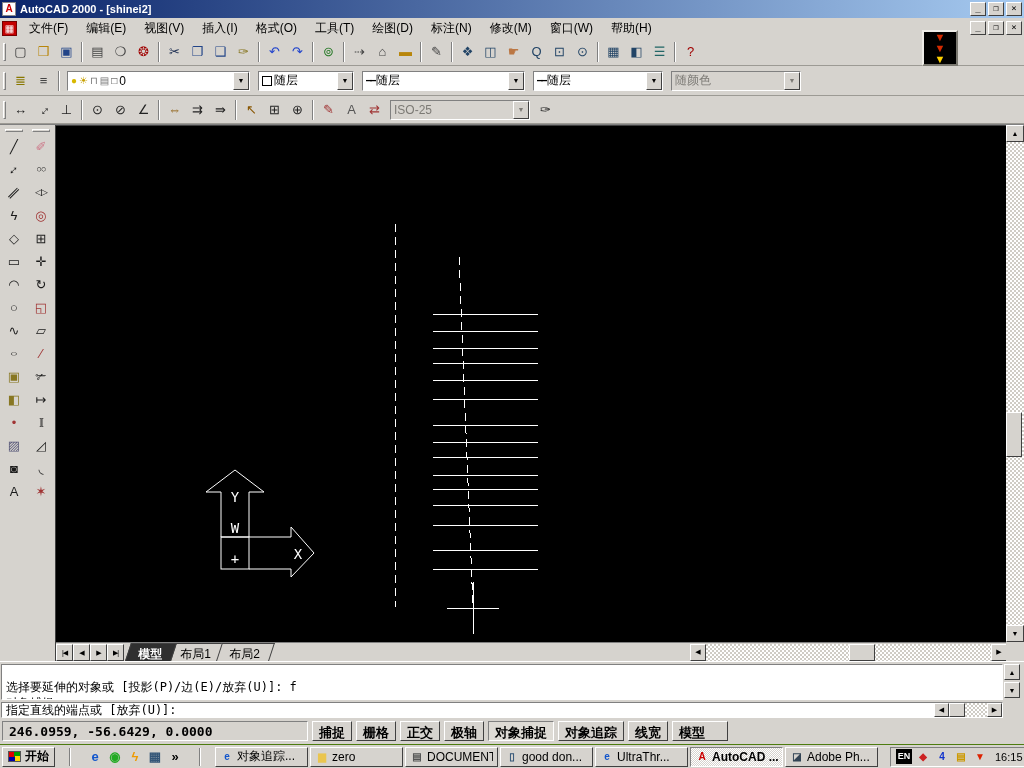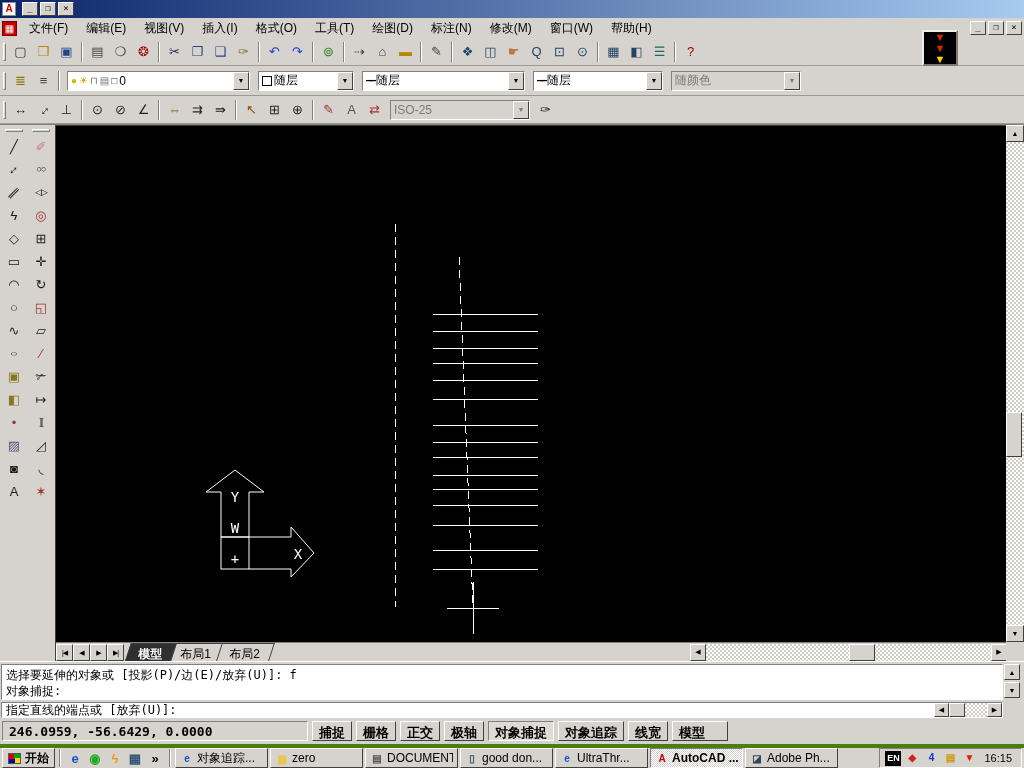--- a/index.html
+++ b/index.html
@@ -75,21 +75,21 @@
   .vtrack{flex:1;position:relative}
   .vthumb{position:absolute;top:270px;left:0;width:16px;height:45px;background:#d6d3ce;
     border:1px solid;border-color:#fff #404040 #404040 #fff}
   .corner{position:absolute;left:1006px;top:517px;width:18px;height:19px;background:#d6d3ce}
   .sbtn2{width:16px;height:16px;background:#d6d3ce;border:1px solid;border-color:#fff #404040 #404040 #fff;
     font-size:7px;display:inline-flex;align-items:center;justify-content:center;flex:0 0 auto}
 
   
   .cmd{position:absolute;top:661px;left:0;width:1024px;height:57px;background:#d6d3ce;border-top:1px solid #fff}
   .cmd-history{position:absolute;left:1px;top:2px;width:1002px;height:36px;background:#fff;
-    border:1px solid;border-color:#808080 #fff #fff #808080;padding:2px 4px;
+    border:1px solid;border-color:#808080 #fff #fff #808080;padding:14px 4px;
     font-family:"DejaVu Sans Mono",monospace;font-size:12px;line-height:16px;overflow:hidden}
   .cmd-vscroll{position:absolute;left:1004px;top:2px;width:18px;height:36px;display:flex;flex-direction:column;gap:2px}
   .cmd-input{position:absolute;left:1px;top:40px;width:1002px;height:16px;background:#fff;
     border:1px solid;border-color:#808080 #fff #fff #808080;padding:0 4px;
     font-family:"DejaVu Sans Mono",monospace;font-size:12px;line-height:14px;white-space:nowrap;overflow:hidden}
   .cmd-hscroll{position:absolute;left:934px;top:41px;width:68px;height:14px;display:flex}
   .cmd-hscroll .sbtn2{width:15px;height:14px}
   .cmd-hthumb{width:16px;height:14px;background:#d6d3ce;border:1px solid;border-color:#fff #404040 #404040 #fff}
 
   
@@ -97,21 +97,21 @@
     gap:4px;padding:0 2px;background:#d6d3ce}
   .coord{width:306px;height:20px;border:1px solid;border-color:#808080 #fff #fff #808080;
     padding:2px 6px;font-family:"DejaVu Sans Mono",monospace;font-size:13px;font-weight:bold;white-space:nowrap}
   .sbtn{height:20px;border:1px solid;border-color:#fff #404040 #404040 #fff;background:#d6d3ce;
     padding:2px 6px;font-size:13px;font-weight:bold;white-space:nowrap}
   .sbtn.pressed{border-color:#808080 #fff #fff #808080;background:#dedbd5}
   .sbtn.model{min-width:56px}
 
   
   .taskbar{position:absolute;top:744px;left:0;width:1024px;height:24px;background:#d6d3ce;
-    border-top:4px solid #4d7c0f;display:flex;align-items:center;padding:0 2px;gap:2px}
+    border-top:1px solid #4d7c0f;display:flex;align-items:center;padding:0 2px;gap:12px}
   .start{display:flex;align-items:center;gap:4px;height:20px;padding:1px 5px;font-weight:bold;
     border:1px solid;border-color:#fff #404040 #404040 #fff;flex:0 0 auto}
   .flag{width:13px;height:11px;background:conic-gradient(#00a000 0 25%,#ffd800 0 50%,#0000a8 0 75%,#e00000 0);
     border:1px solid #555;display:inline-block}
   .vsep{width:2px;height:18px;border-left:1px solid #808080;border-right:1px solid #fff;margin:0 2px;flex:0 0 auto}
   .qlbtn{width:20px;height:20px;display:inline-flex;align-items:center;justify-content:center;
     font-size:13px;font-weight:bold;flex:0 0 auto}
   .task{flex:0 0 93px;display:flex;align-items:center;gap:3px;height:20px;padding:1px 4px;font-size:12px;
     border:1px solid;border-color:#fff #404040 #404040 #fff;overflow:hidden;white-space:nowrap}
   .task .lbl{overflow:hidden;text-overflow:clip}
@@ -132,20 +132,21 @@
     align-items:center;justify-content:center}
   .fg{font-size:11px;line-height:8px}
 </style>
 </head>
 <body>
 
 <div class="screen">
 
   <div class="titlebar">
     <span class="app-icon">A</span>
+    <span class="title-text">AutoCAD 2000 - [shinei2]</span>
     <span class="winbtn">_</span>
     <span class="winbtn">❐</span>
     <span class="winbtn">×</span>
   </div>
 
   <div class="menubar">
     <span class="doc-icon">▦</span>
     <span class="menulist">
         <span class="menu-item"><span class="lbl">文件(F)</span></span>
         <span class="menu-item"><span class="lbl">编辑(E)</span></span>

